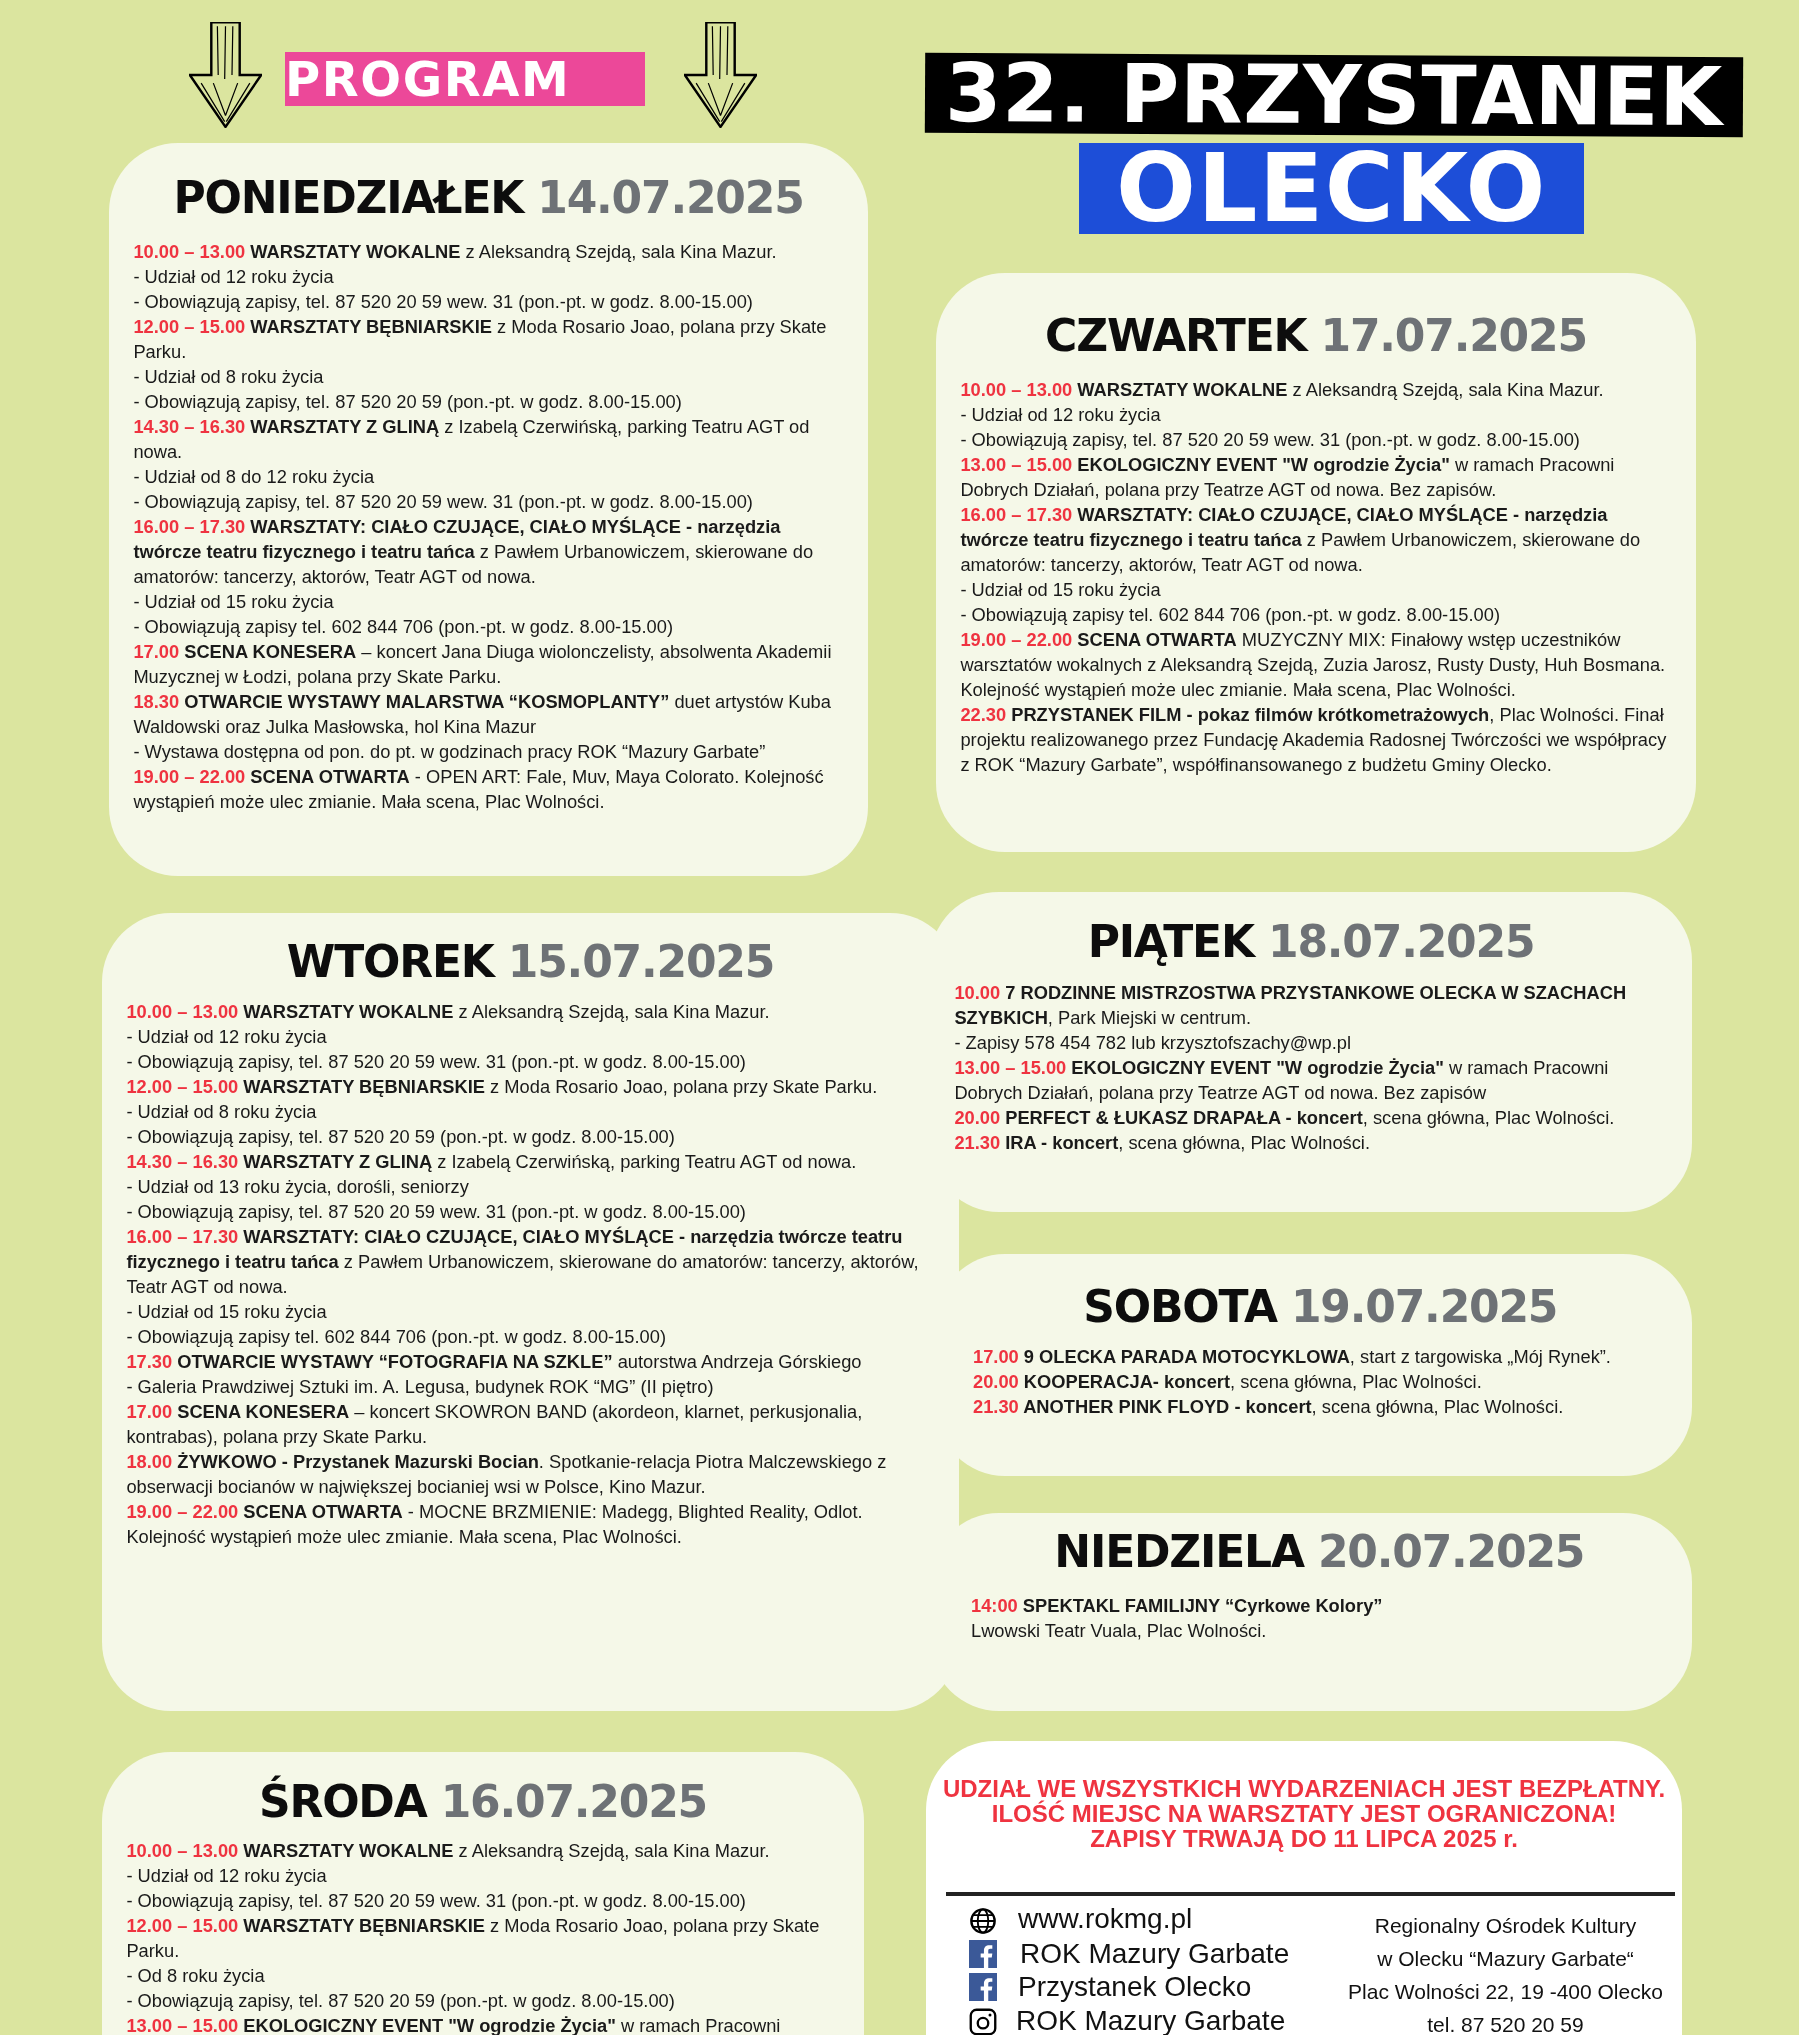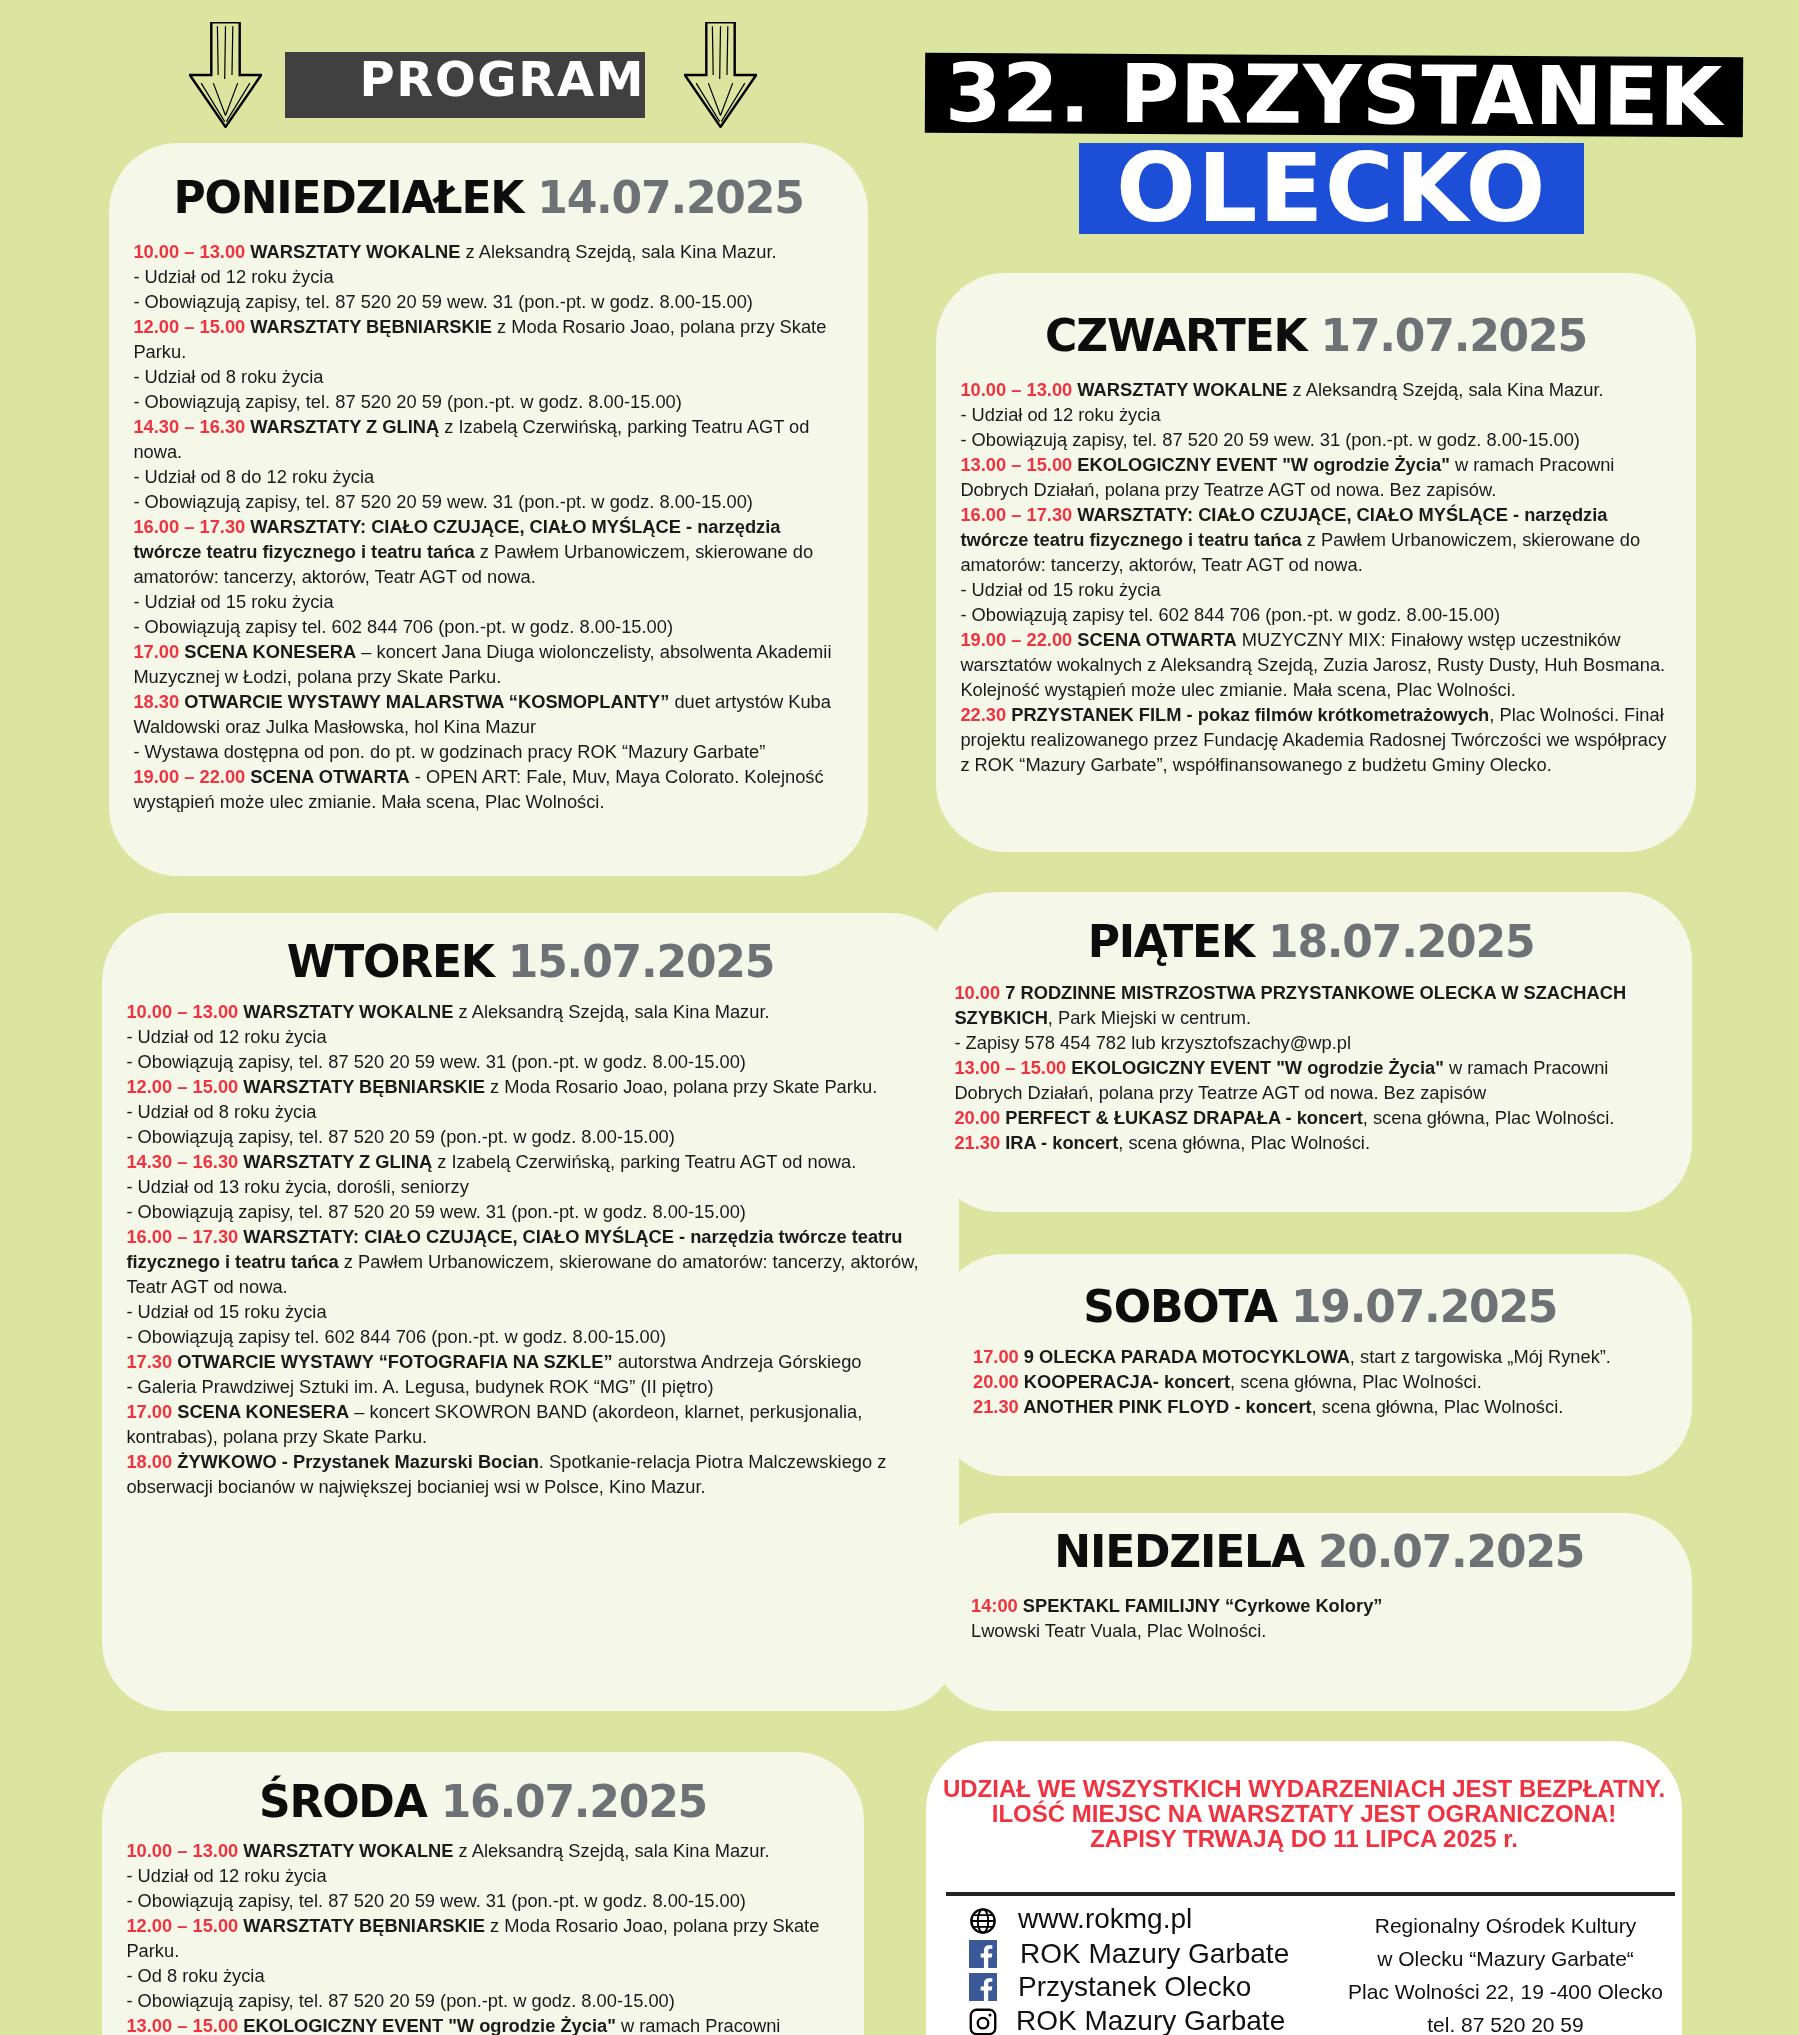--- a/index.html
+++ b/index.html
@@ -1,18 +1,18 @@
 <!DOCTYPE html>
 <html style="font-size:6.5px"><head>
 <meta charset="utf-8">
 <style>
   html,body{margin:0;padding:0;}
   body{width:1799px;height:2544px;background:#dbe59f;position:relative;overflow:hidden;font-family:"Liberation Sans",sans-serif;color:#111;}
   .arrow{position:absolute;width:73px;height:106px;}
-  .prog{position:absolute;left:285px;top:52px;width:360px;height:66px;background:#404040;color:#fff;font-family:"DejaVu Sans",sans-serif;font-weight:bold;font-size:48px;line-height:54px;text-align:right;letter-spacing:1.6px;}
+  .prog{position:absolute;left:285px;top:52px;width:360px;height:54px;background:#ec4899;color:#fff;font-family:"DejaVu Sans",sans-serif;font-weight:bold;font-size:48px;line-height:54px;text-align:left;letter-spacing:1.6px;}
   .title1{position:absolute;left:925px;top:55px;width:818px;height:80px;background:#000;color:#fff;font-family:"DejaVu Sans",sans-serif;font-weight:bold;font-size:81px;line-height:80px;text-align:center;transform:rotate(0.3deg);letter-spacing:0.8px;}
   .title2{position:absolute;left:1079px;top:143px;width:505px;height:91px;background:#1d4ed8;color:#fff;font-family:"DejaVu Sans",sans-serif;font-weight:bold;font-size:94px;line-height:91px;text-align:center;letter-spacing:1.6px;}
   .card{position:absolute;background:#f5f8e8;border-radius:69px;box-sizing:border-box;padding:0 24.4px;}
   .card h2{margin:0;text-align:center;font-family:"DejaVu Sans",sans-serif;font-weight:bold;font-size:44px;letter-spacing:-1.2px;color:#0d0d0d;}
   .card h2 .date{color:#6e7276;}
   .body{font-size:18.3px;line-height:25px;color:#1a1a1a;}
   .body p{margin:0;}
   .t{color:#ef3340;font-weight:bold;}
   .b{font-weight:bold;}
   .info{position:absolute;left:926px;top:1741px;width:756px;height:685px;background:#fff;border-radius:69px;}
@@ -86,20 +86,21 @@
       <p><span class="t">14.30 – 16.30</span><span class="b"> WARSZTATY Z GLINĄ</span><span> z Izabelą Czerwińską, parking Teatru AGT od nowa.</span></p>
       <p><span>- Udział od 13 roku życia, dorośli, seniorzy</span></p>
       <p><span>- Obowiązują zapisy, tel. 87 520 20 59 wew. 31 (pon.-pt. w godz. 8.00-15.00)</span></p>
       <p><span class="t">16.00 – 17.30</span><span class="b"> WARSZTATY: CIAŁO CZUJĄCE, CIAŁO MYŚLĄCE - narzędzia twórcze teatru fizycznego i teatru tańca</span><span> z Pawłem Urbanowiczem, skierowane do amatorów: tancerzy, aktorów, Teatr AGT od nowa.</span></p>
       <p><span>- Udział od 15 roku życia</span></p>
       <p><span>- Obowiązują zapisy tel. 602 844 706 (pon.-pt. w godz. 8.00-15.00)</span></p>
       <p><span class="t">17.30</span><span class="b"> OTWARCIE WYSTAWY “FOTOGRAFIA NA SZKLE”</span><span> autorstwa Andrzeja Górskiego</span></p>
       <p><span>- Galeria Prawdziwej Sztuki im. A. Legusa, budynek ROK “MG” (II piętro)</span></p>
       <p><span class="t">17.00</span><span class="b"> SCENA KONESERA</span><span> – koncert SKOWRON BAND (akordeon, klarnet, perkusjonalia, kontrabas), polana przy Skate Parku.</span></p>
       <p><span class="t">18.00</span><span class="b"> ŻYWKOWO - Przystanek Mazurski Bocian</span><span>. Spotkanie-relacja Piotra Malczewskiego z obserwacji bocianów w największej bocianiej wsi w Polsce, Kino Mazur.</span></p>
+      <p><span class="t">19.00 – 22.00</span><span class="b"> SCENA OTWARTA</span><span> - MOCNE BRZMIENIE: Madegg, Blighted Reality, Odlot. Kolejność wystąpień może ulec zmianie. Mała scena, Plac Wolności.</span></p>
     </div>
 </div>
 
 <div class="card" style="left:930px;top:892px;width:762px;height:320px;padding-top:24.4px;">
   <h2><span>PIĄTEK</span> <span class="date">18.07.2025</span></h2>
   <div class="body" style="margin-top:12.2px;">
       <p><span class="t">10.00</span><span class="b"> 7 RODZINNE MISTRZOSTWA PRZYSTANKOWE OLECKA W SZACHACH SZYBKICH</span><span>, Park Miejski w centrum.</span></p>
       <p><span>- Zapisy 578 454 782 lub krzysztofszachy@wp.pl</span></p>
       <p><span class="t">13.00 – 15.00</span><span class="b"> EKOLOGICZNY EVENT "W ogrodzie Życia"</span><span> w ramach Pracowni Dobrych Działań, polana przy Teatrze AGT od nowa. Bez zapisów</span></p>
       <p><span class="t">20.00</span><span class="b"> PERFECT &amp; ŁUKASZ DRAPAŁA - koncert</span><span>, scena główna, Plac Wolności.</span></p>

